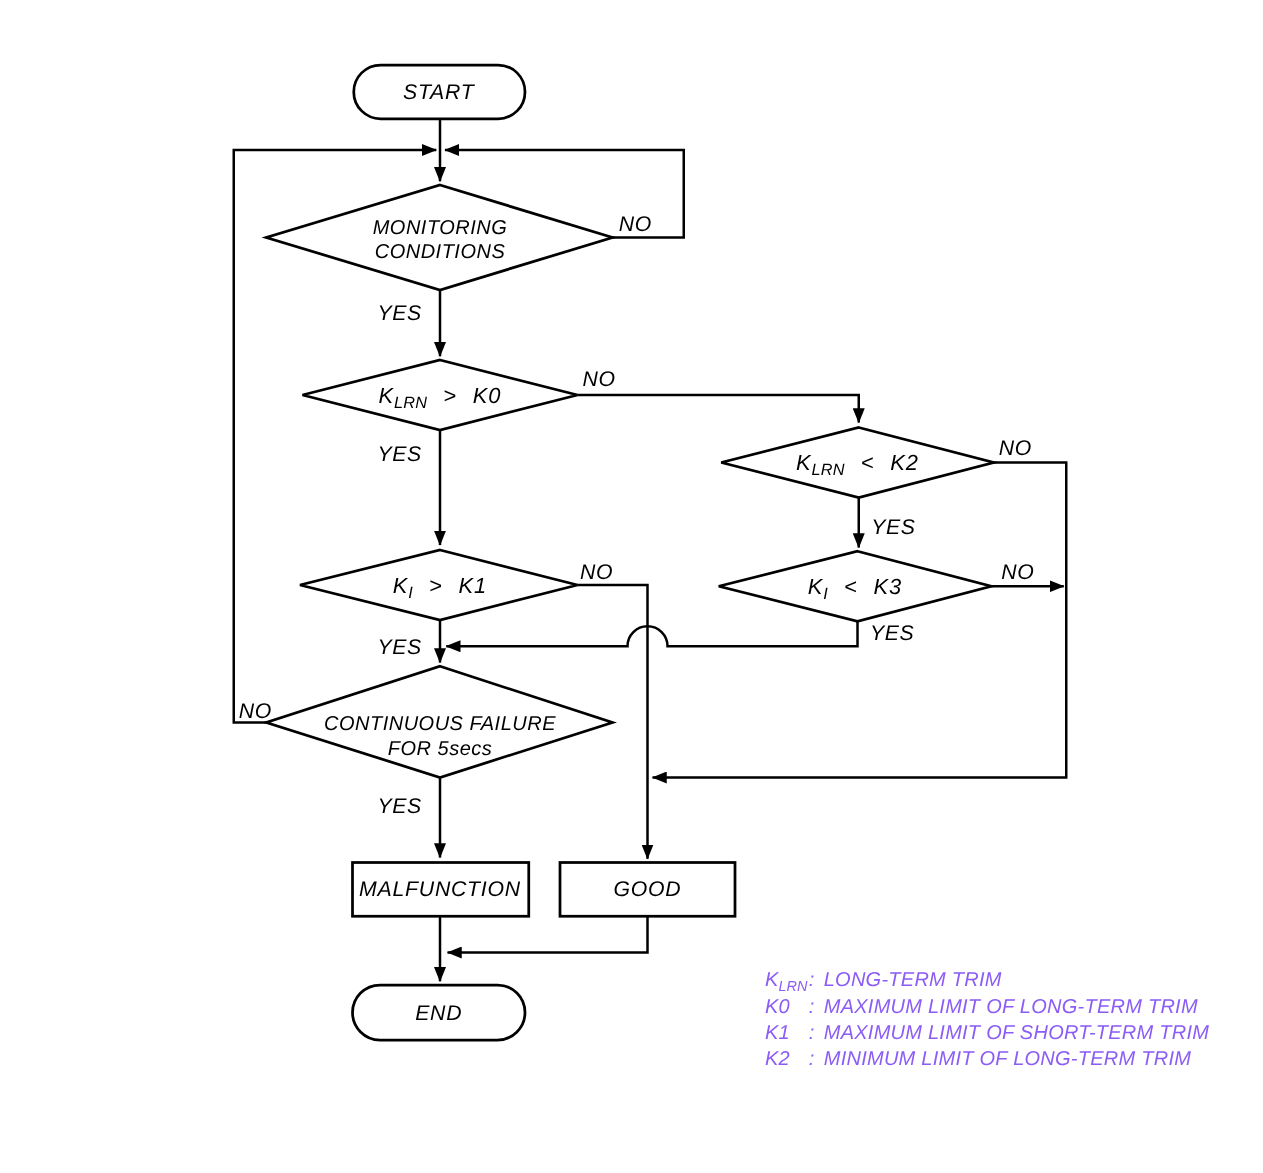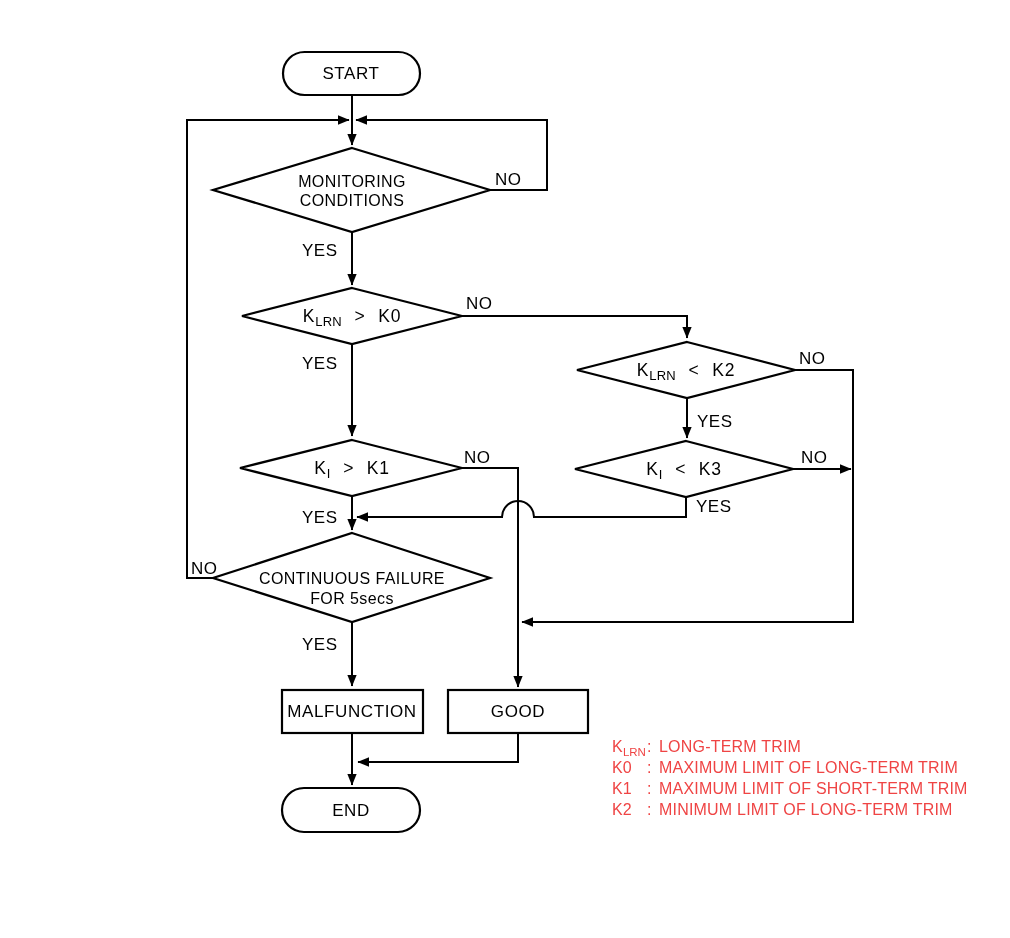--- a/index.html
+++ b/index.html
@@ -2,38 +2,39 @@
 <html><head>
 <meta charset="utf-8">
 <style>
   html, body { margin: 0; padding: 0; background: #ffffff; }
   #page {
     position: relative;
     width: 1010px;
     height: 938px;
     background: #ffffff;
     font-family: "Liberation Sans", sans-serif;
-    color: #ef4444;
+    color: #8b5cf6;
     overflow: hidden;
+    font-style: italic;
   }
   svg text {
     font-family: "Liberation Sans", sans-serif;
     fill: #000;
   }
   .node-label { font-size: 16px; letter-spacing: 0.4px; }
   .node-label-big { font-size: 17px; letter-spacing: 0.6px; }
   .edge-label { font-size: 17px; letter-spacing: 0.5px; }
   .formula { font-size: 17.5px; letter-spacing: 0.8px; word-spacing: 7px; }
   .formula .sub-t { font-size: 13px; letter-spacing: 0.2px; }
   .shape { fill: #ffffff; stroke: #000; stroke-width: 2.2px; }
   .edge { fill: none; stroke: #000; stroke-width: 2px; }
   .legend {
     position: absolute;
     left: 612px;
-    top: 736px;
+    top: 774px;
     font-size: 16px;
     line-height: 21px;
     letter-spacing: 0.2px;
     white-space: nowrap;
   }
   .legend-row { height: 21px; }
   .legend-term { display: inline-block; width: 35px; }
   .legend-term sub { font-size: 11.5px; letter-spacing: 0; }
   .legend-colon { display: inline-block; width: 12px; }
   .figure-code {

